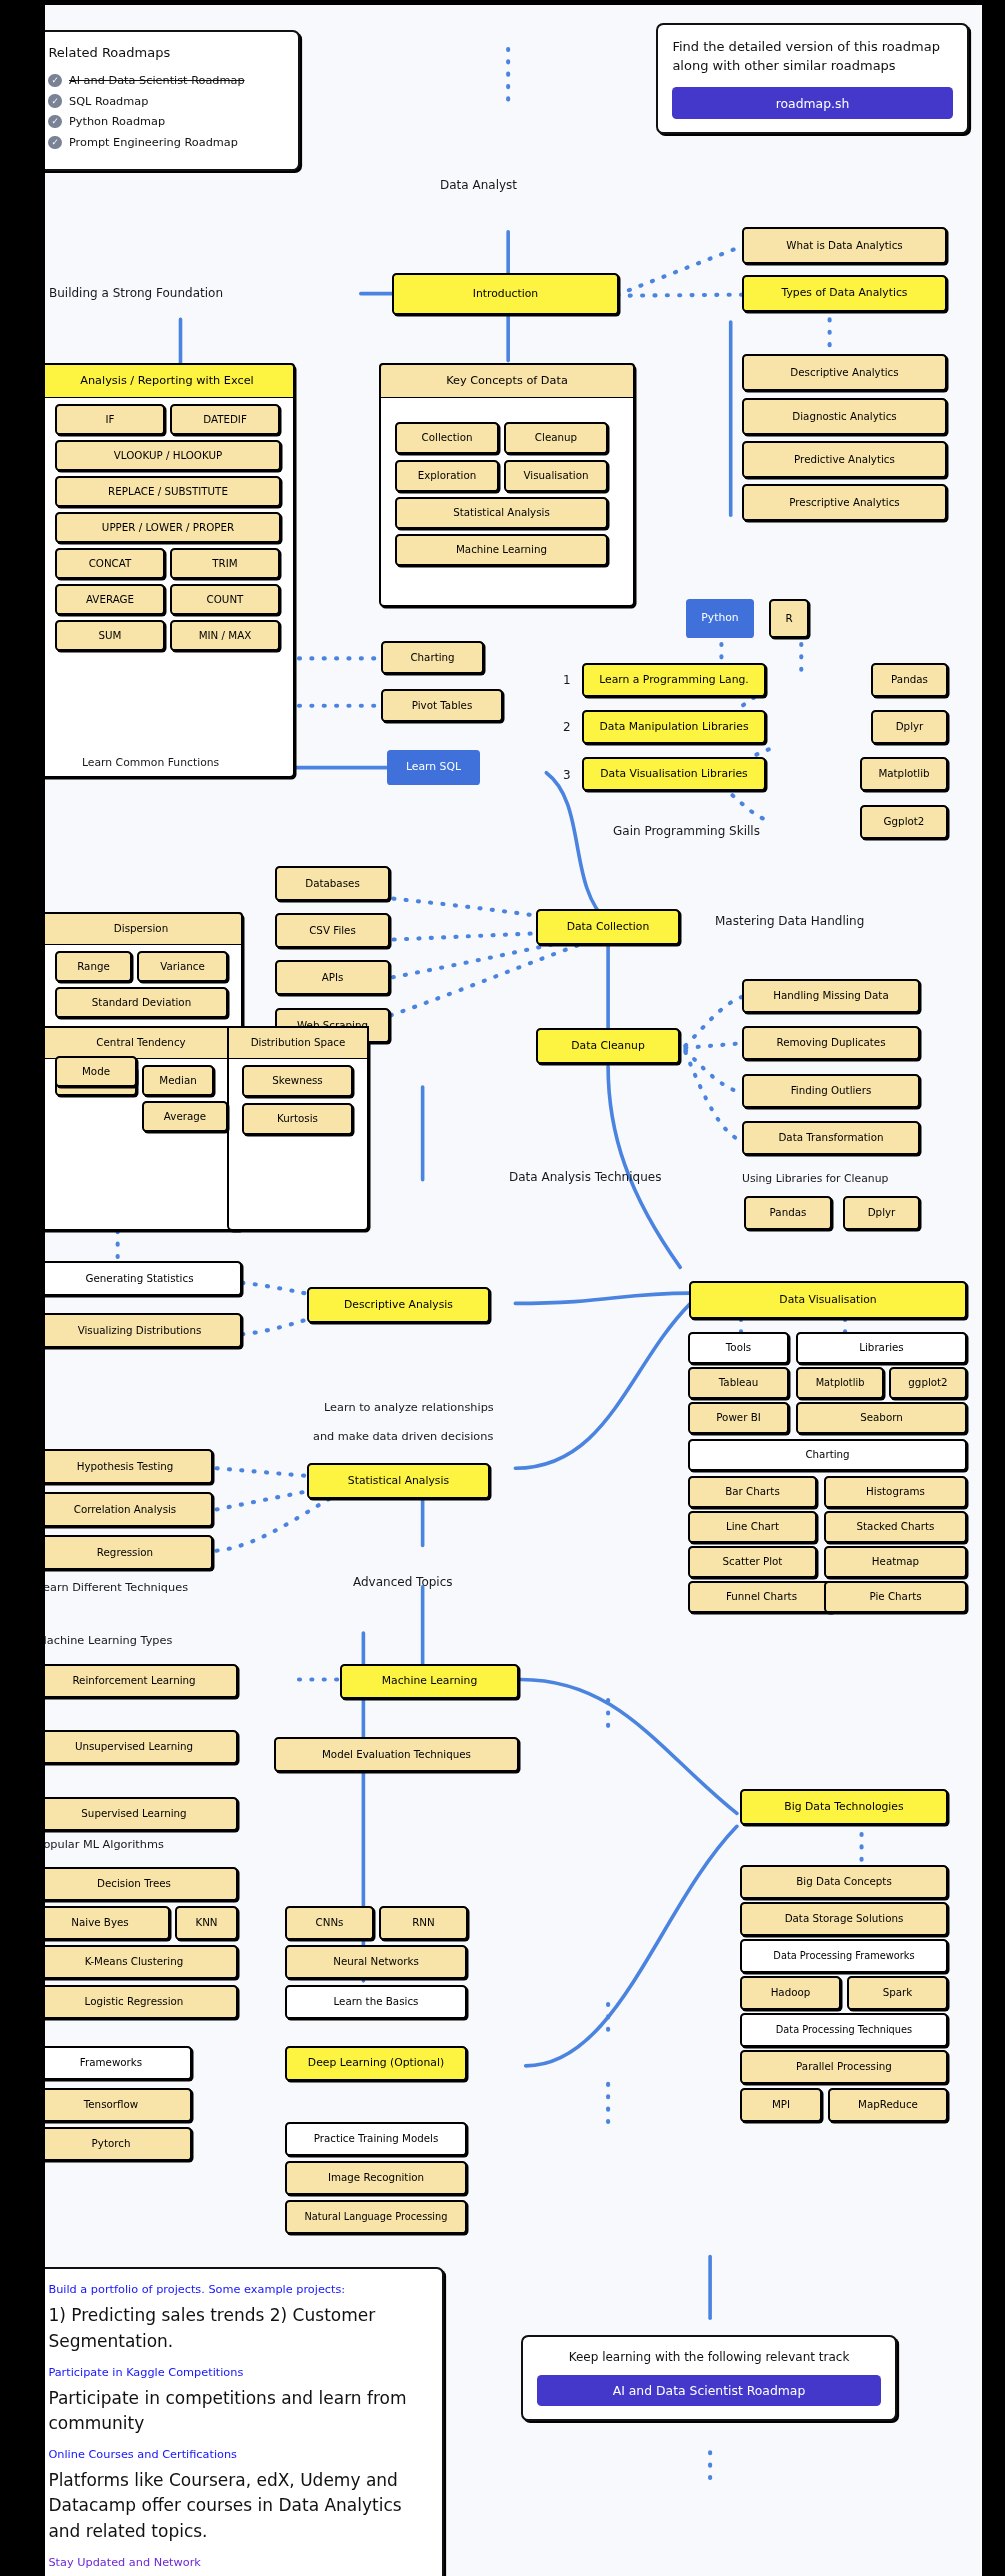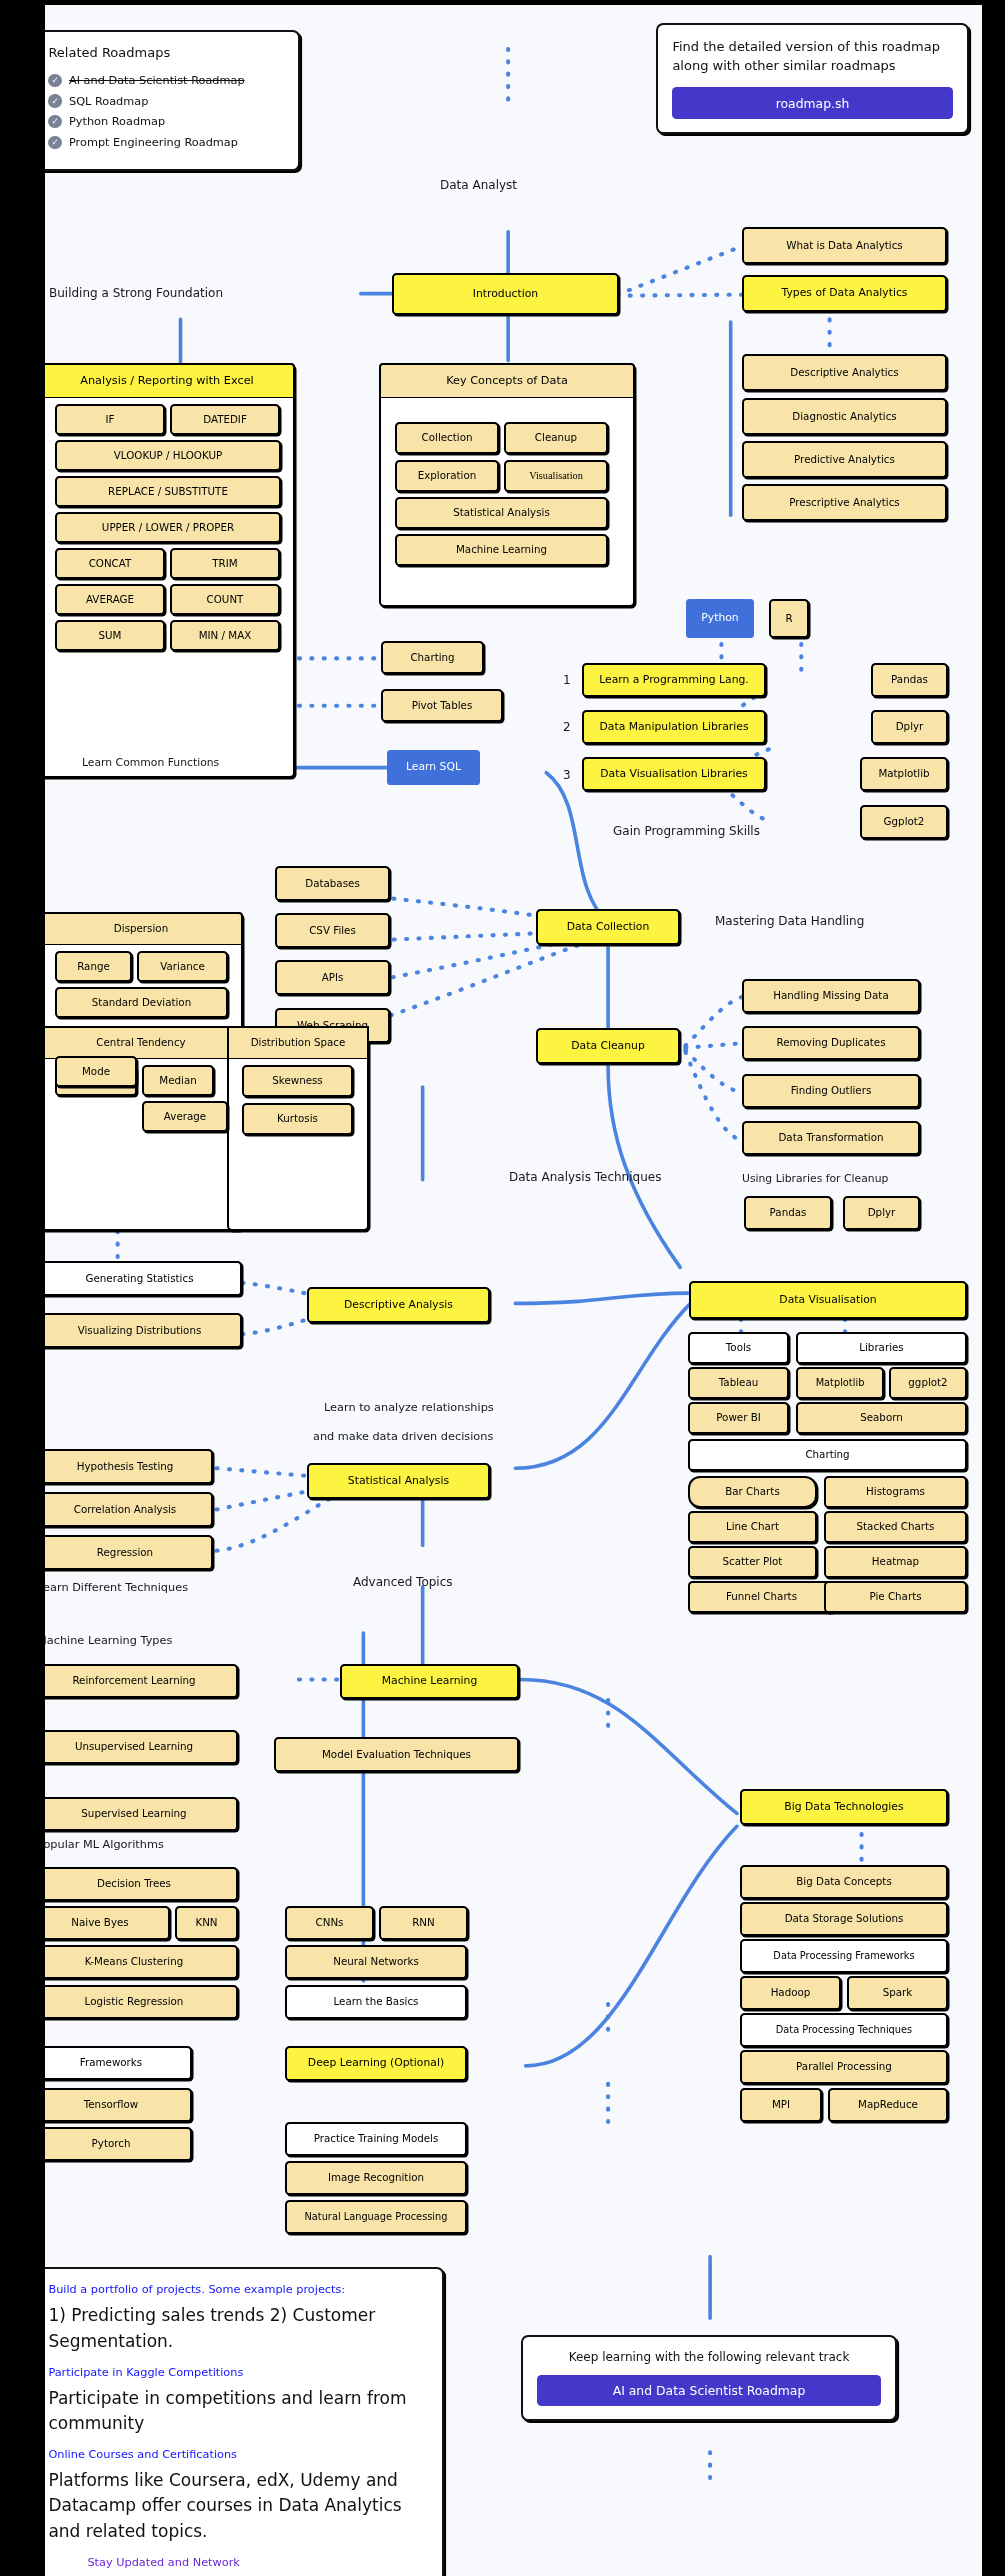--- a/index.html
+++ b/index.html
@@ -83,21 +83,21 @@
   .promo-text { font-size:13px; color:#111; line-height:1.45; margin-bottom:11.3px; }
   .btn-indigo {
     background:#4338ca; color:#fff;
     border-radius:4.6px; text-align:center;
     padding:8.2px 5.2px; font-size:12.4px;
   }
 
   
   .notes { line-height:1.5; }
   .notes .h { color:#1414ff; font-size:11.3px; margin-top:10.3px; }
-  .notes .h.purple { color:#6d28d9;margin-left:39px; }
+  .notes .h.purple { color:#6d28d9; }
   .notes .h:first-child { margin-top:0; }
   .notes .p { color:#111; font-size:17px; margin-top:4px; }
 
   .keep-card { text-align:center; }
   .keep-card .kt { font-size:12px; color:#111; margin-bottom:10.3px; }
 </style>
 </head>
 <body>
 
 <div id="canvas">
@@ -247,21 +247,21 @@
   <div class="node" style="left:170px; top:584px; width:110px; height:31px;">COUNT</div>
   <div class="node" style="left:55px; top:620px; width:110px; height:31px;">SUM</div>
   <div class="node" style="left:170px; top:620px; width:110px; height:31px;">MIN / MAX</div>
   <div class="label" style="left:82px; top:756px; font-size:10.8px;">Learn Common Functions</div>
 
   <div class="group" style="left:379px; top:363px; width:256px; height:244px;"></div>
   <div class="node group-head" style="left:379px; top:363px; width:256px; height:35px; font-size:11.3px;">Key Concepts of Data</div>
   <div class="node" style="left:395px; top:422px; width:104px; height:32px;">Collection</div>
   <div class="node" style="left:504px; top:422px; width:104px; height:32px;">Cleanup</div>
   <div class="node" style="left:395px; top:460px; width:104px; height:32px;">Exploration</div>
-  <div class="node" style="left:504px; top:460px; width:104px; height:32px;font-family:Liberation Serif, serif;">Visualisation</div>
+  <div class="node" style="left:504px; top:460px; width:104px; height:32px;">Visualisation</div>
   <div class="node" style="left:395px; top:497px; width:213px; height:32px;">Statistical Analysis</div>
   <div class="node" style="left:395px; top:534px; width:213px; height:32px;">Machine Learning</div>
 
   <div class="node" style="left:381px; top:641px; width:103px; height:33px;">Charting</div>
   <div class="node" style="left:381px; top:689px; width:122px; height:33px;">Pivot Tables</div>
   <div class="node blue" style="left:387px; top:750px; width:93px; height:35px;">Learn SQL</div>
 
   <div class="node blue" style="left:686px; top:599px; width:68px; height:39px;">Python</div>
   <div class="node" style="left:769px; top:599px; width:40px; height:39px;">R</div>
 
@@ -332,21 +332,21 @@
 
   <div class="node primary" style="left:689px; top:1281px; width:278px; height:38px;">Data Visualisation</div>
   <div class="node plain" style="left:688px; top:1332px; width:101px; height:32px;">Tools</div>
   <div class="node plain" style="left:796px; top:1332px; width:171px; height:32px;">Libraries</div>
   <div class="node" style="left:688px; top:1367px; width:101px; height:32px;">Tableau</div>
   <div class="node" style="left:688px; top:1402px; width:101px; height:32px;">Power BI</div>
   <div class="node" style="left:796px; top:1367px; width:88px; height:32px; font-size:9.8px;">Matplotlib</div>
   <div class="node" style="left:889px; top:1367px; width:78px; height:32px;">ggplot2</div>
   <div class="node" style="left:796px; top:1402px; width:171px; height:32px;">Seaborn</div>
   <div class="node plain" style="left:688px; top:1439px; width:279px; height:32px;">Charting</div>
-  <div class="node" style="left:688px; top:1476px; width:129px; height:32px;border-radius:12px;">Bar Charts</div>
+  <div class="node" style="left:688px; top:1476px; width:129px; height:32px;">Bar Charts</div>
   <div class="node" style="left:824px; top:1476px; width:143px; height:32px;">Histograms</div>
   <div class="node" style="left:688px; top:1511px; width:129px; height:32px;">Line Chart</div>
   <div class="node" style="left:824px; top:1511px; width:143px; height:32px;">Stacked Charts</div>
   <div class="node" style="left:688px; top:1546px; width:129px; height:32px;">Scatter Plot</div>
   <div class="node" style="left:824px; top:1546px; width:143px; height:32px;">Heatmap</div>
   <div class="node" style="left:688px; top:1581px; width:147px; height:32px;">Funnel Charts</div>
   <div class="node" style="left:824px; top:1581px; width:143px; height:32px;">Pie Charts</div>
 
   <div class="label" style="left:37px; top:1634px; font-size:11.3px;">Machine Learning Types</div>
   <div class="node" style="left:30px; top:1664px; width:208px; height:34px;">Reinforcement Learning</div>

